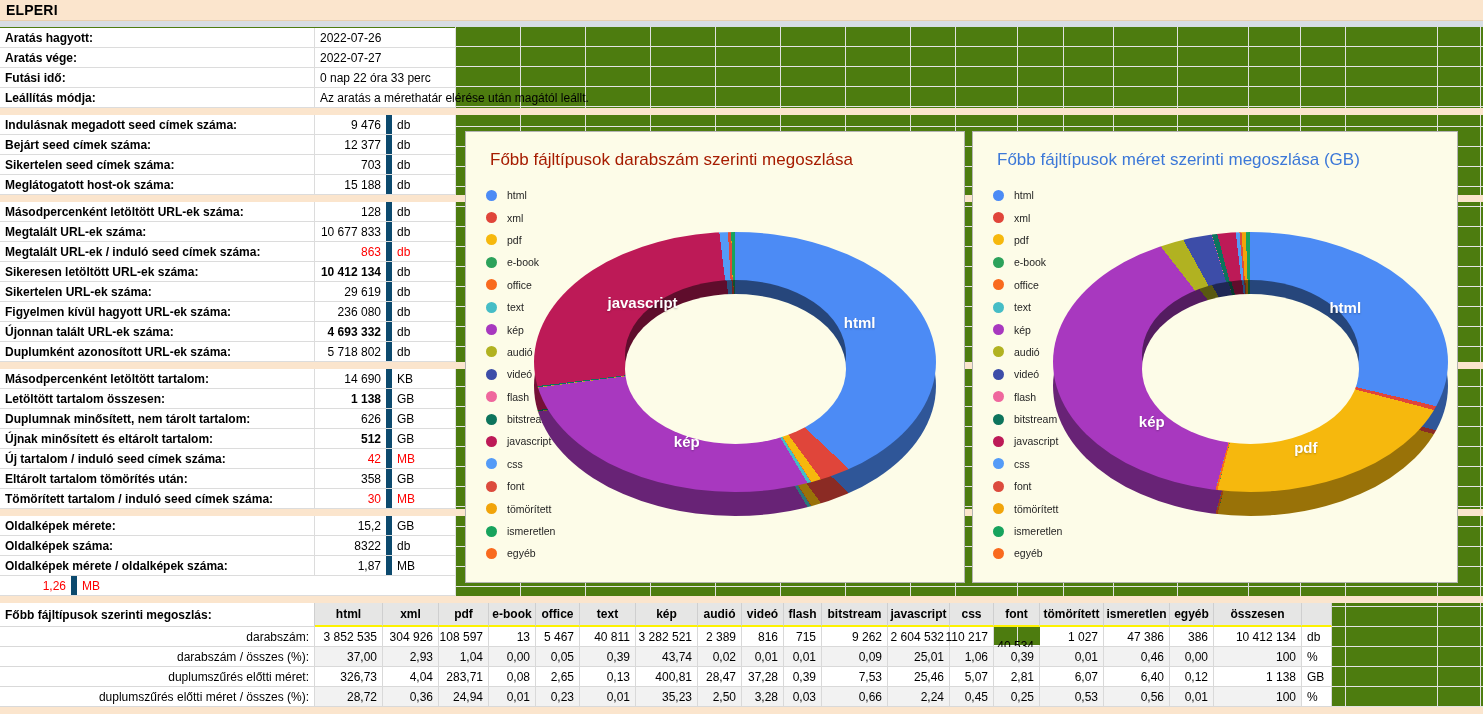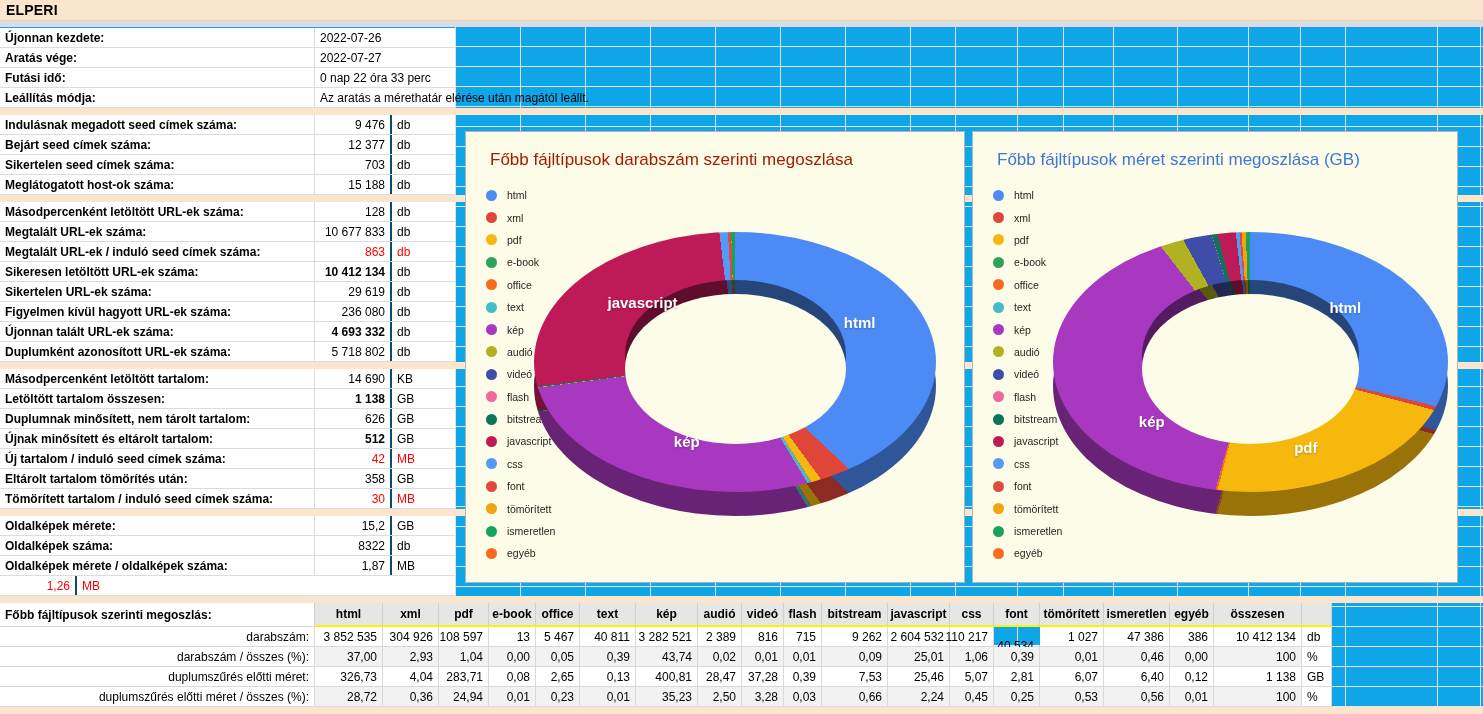--- a/index.html
+++ b/index.html
@@ -1,18 +1,18 @@
 <!DOCTYPE html>
 <html><head>
 <meta charset="utf-8">
 <style>
   * { margin:0; padding:0; box-sizing:border-box; }
   html,body { width:1483px; height:714px; overflow:hidden; background:#fff;
     font-family:"Liberation Sans", sans-serif; }
-  #page { position:relative; width:1483px; height:714px; background:#0ea5e9; }
+  #page { position:relative; width:1483px; height:714px; background:#4d7c0f; }
 
   
   #hgrid { position:absolute; left:0; top:27px; width:1483px; height:687px;
     background:repeating-linear-gradient(to bottom, transparent 0 19px, #e4e4e4 19px 20px); }
   .vline { position:absolute; top:27px; width:1px; height:687px; background:#e0e0e0; }
 
   
   .band { position:absolute; left:0; width:1483px; }
   .band.peach { background:#fbe5cd; }
   .band.gray  { background:#d7dde3; }
@@ -23,21 +23,21 @@
   #top-header .title { font-weight:bold; font-size:14px; color:#000; padding-left:6px; letter-spacing:0.2px; }
 
   
   #stats-container { position:absolute; left:0; top:28px; width:455px; }
   .section { width:455px; background:transparent; }
   .spacer { height:7px; }
   .srow { display:flex; height:20px; background:#fff; border-bottom:1px solid #dcdcdc; font-size:12px; }
   .slabel { width:315px; font-weight:bold; padding:0 4px 0 5px; display:flex; align-items:center;
     border-right:1px solid #dcdcdc; overflow:hidden; white-space:nowrap; }
   .svalue { width:77px; padding:0 5px; display:flex; align-items:center; justify-content:flex-end;
-    border-right:2px solid #0c4a6e; white-space:nowrap; }
+    border-right:6px solid #0c4a6e; white-space:nowrap; }
   .sunit { width:63px; padding:0 0 0 5px; display:flex; align-items:center; white-space:nowrap; }
   .svalue.left { justify-content:flex-start; border-right:none; overflow:visible; }
   .svalue.wide { width:140px; }
   .red { color:#fe0000; }
   .bold { font-weight:bold; }
 
   
   .panel { position:absolute; top:131px; height:452px; background:#fdfce8;
     border:1px solid #b4b4b4; }
   #chart-0 { left:465px; width:500px; }
@@ -103,21 +103,21 @@
       <div class="band peach" style="top: 707px; height: 7px;"></div>
     </div>
 
   <div id="top-header">
     <span class="title">ELPERI</span>
   </div>
 
   <div id="stats-container">
       <div class="section">
         <div class="srow">
-          <div class="slabel">Újonnan kezdete:</div>
+          <div class="slabel">Aratás hagyott:</div>
           <div class="svalue left wide">2022-07-26</div>
         </div>
         <div class="srow">
           <div class="slabel">Aratás vége:</div>
           <div class="svalue left wide">2022-07-27</div>
         </div>
         <div class="srow">
           <div class="slabel">Futási idő:</div>
           <div class="svalue left wide">0 nap 22 óra 33 perc</div>
         </div>

